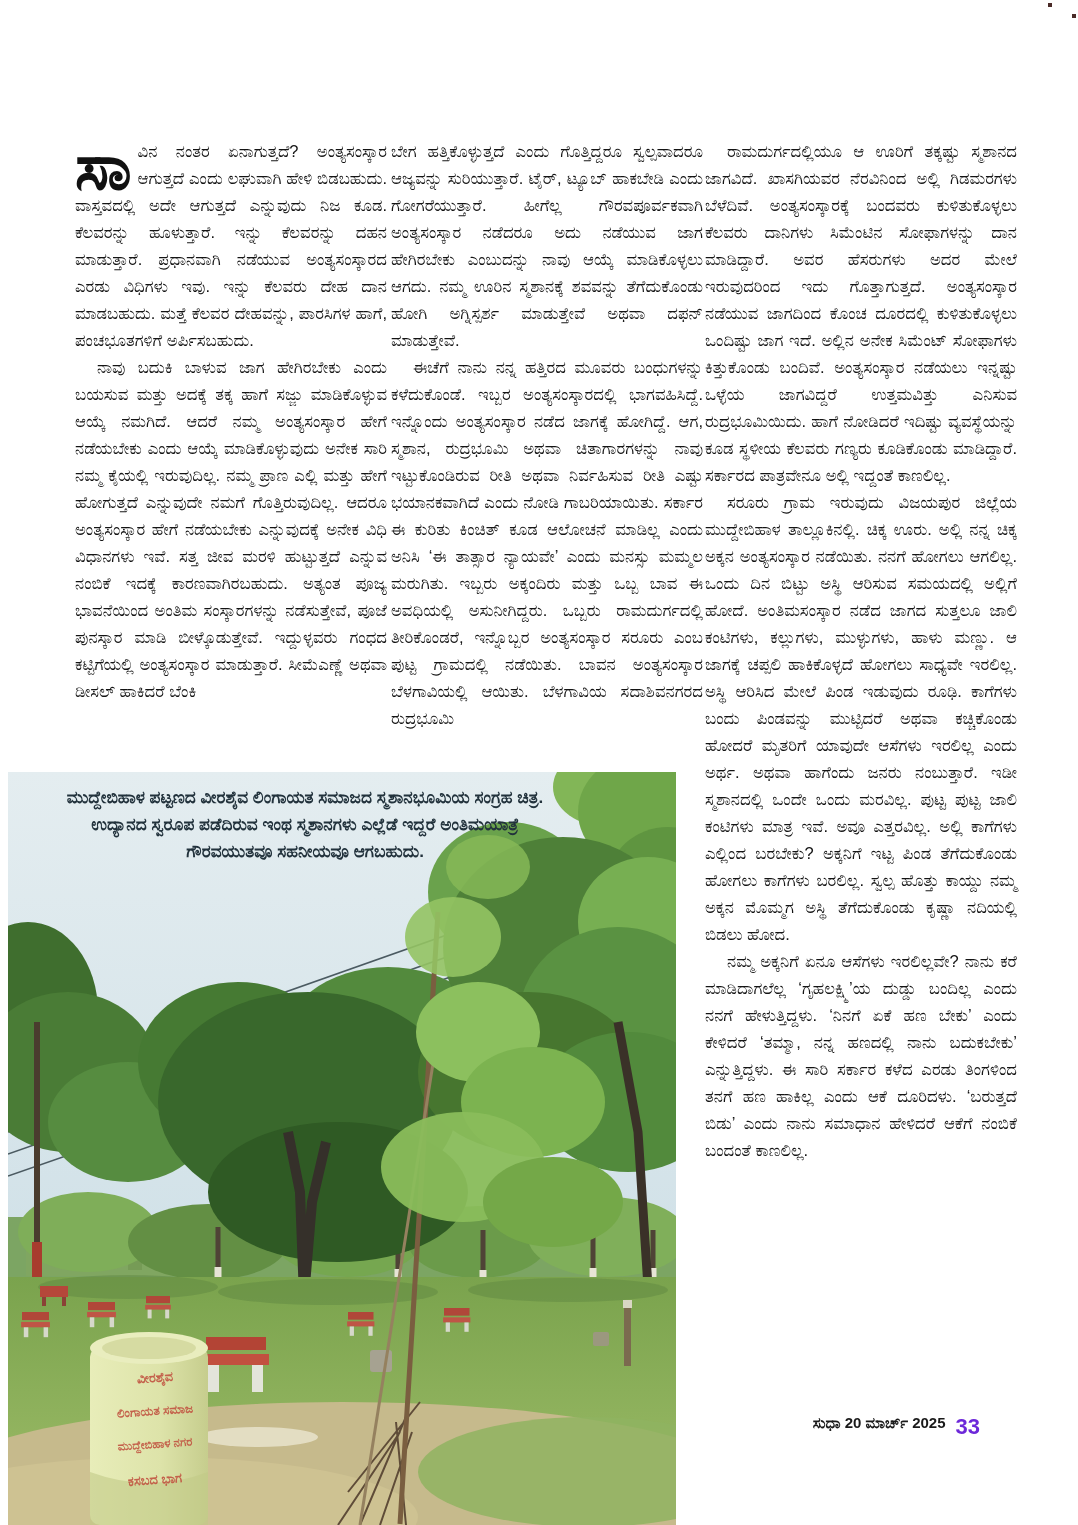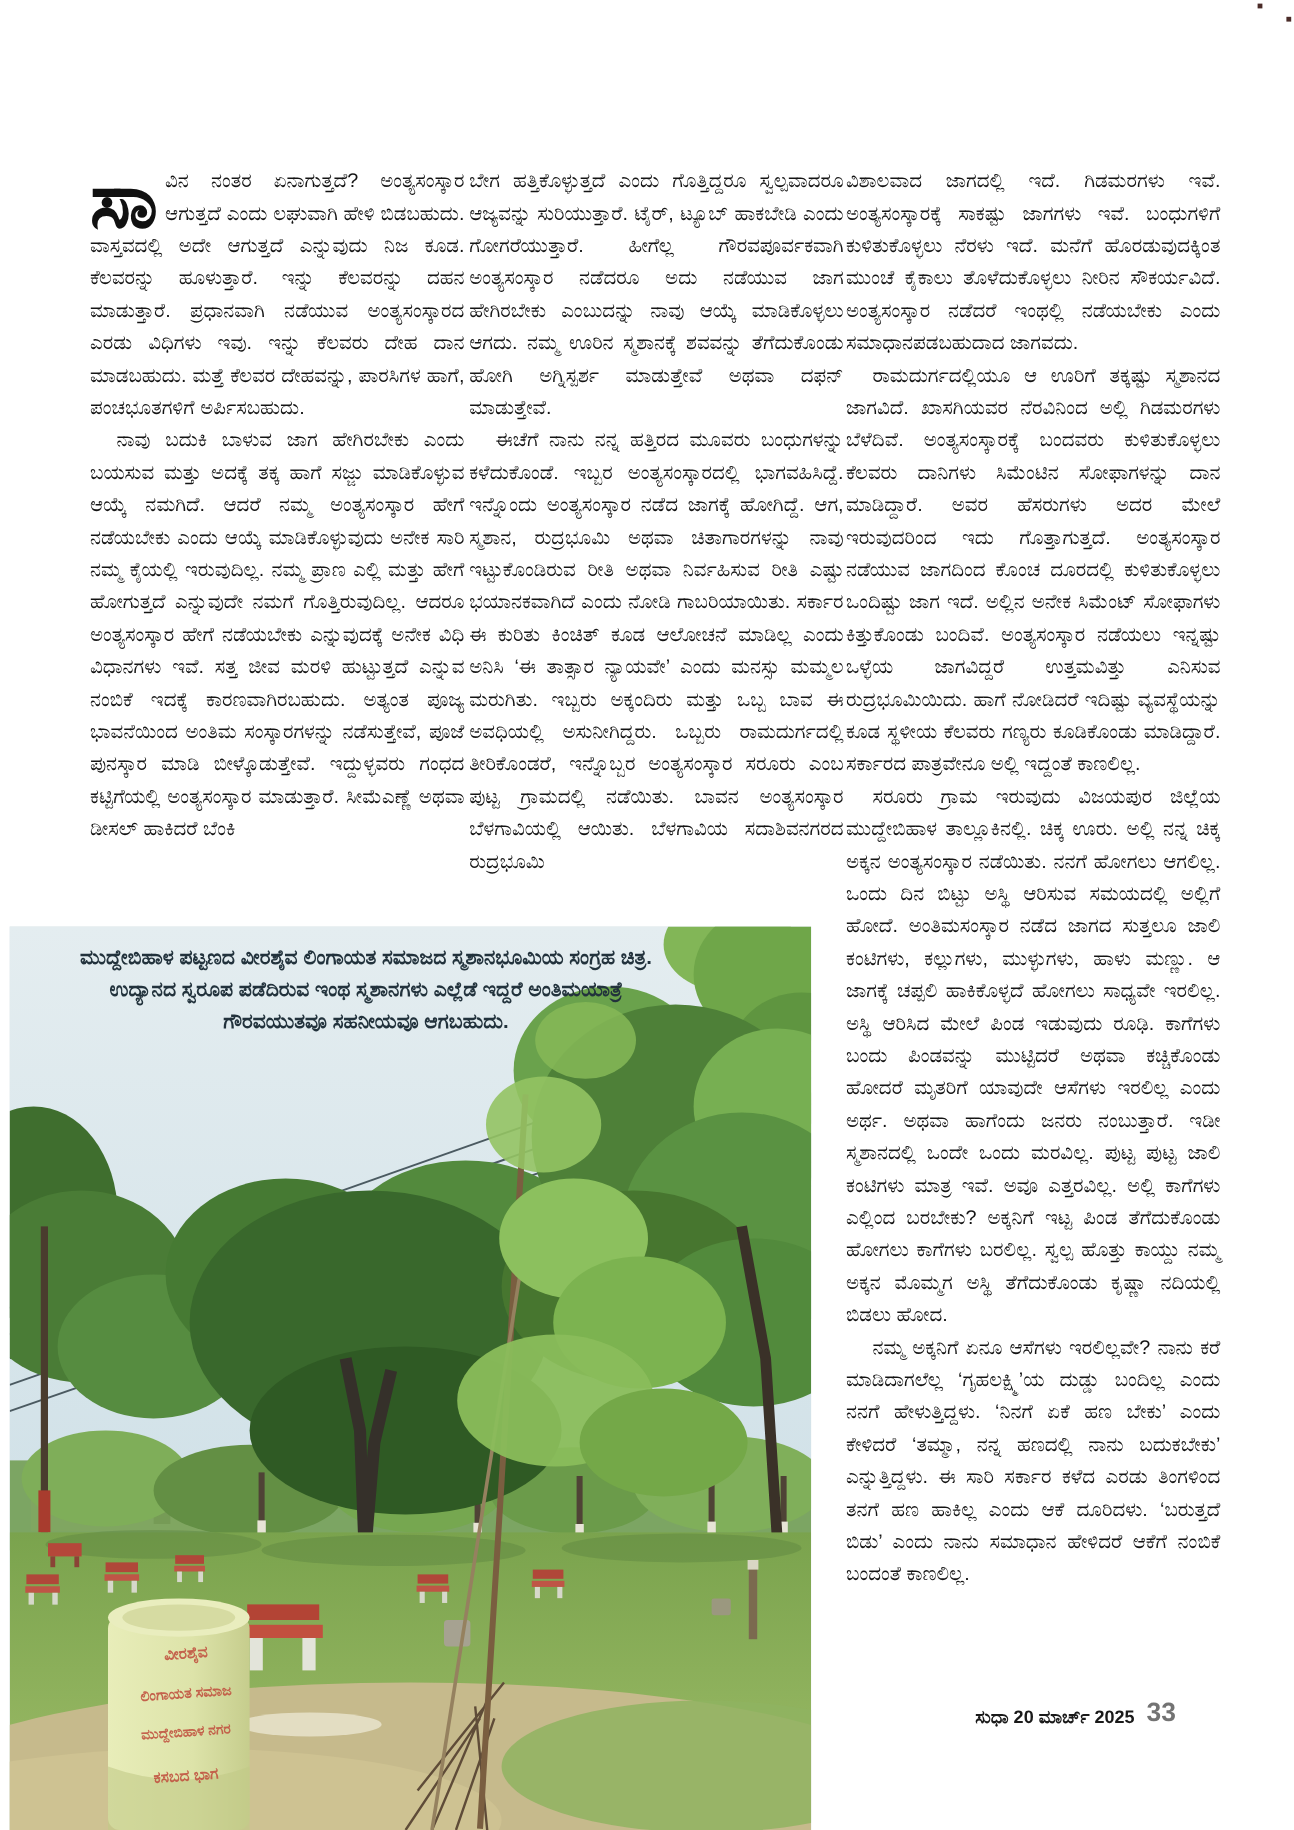--- a/index.html
+++ b/index.html
@@ -28,24 +28,24 @@
     font-size:17px;font-weight:bold;line-height:27px;color:#22323c;
     text-align:center;z-index:3;
   }
   .pillar-text{
     position:absolute;z-index:3;left:84px;width:126px;text-align:center;
     color:#c25744;font-weight:bold;font-size:13px;opacity:.92;
     transform:rotate(-4deg);white-space:nowrap;overflow:visible;
   }
   .pt1{top:598px;} .pt2{top:632px;font-size:12px;} .pt3{top:666px;font-size:11.5px;} .pt4{top:700px;}
   .footer{
-    position:absolute;top:1414px;right:98px;display:flex;align-items:flex-end;gap:10px;margin-left:37px;
+    position:absolute;top:1414px;right:98px;display:flex;align-items:flex-start;gap:10px;margin-left:37px;
   }
   .footer-date{font-size:15px;font-weight:bold;color:#1a1a1a;}
-  .footer-page{font-size:22px;font-weight:bold;color:#737373;}
+  .footer-page{font-size:22px;font-weight:bold;color:#6d28d9;}
   .regmark{position:absolute;width:4px;height:4px;background:#4a2b28;}
   .rm1{left:1048px;top:3px;}
   .rm2{left:1072px;top:14px;}
 </style>
 </head>
 <body>
 
 <div class="page">
 
   <div class="regmark rm1"></div>
@@ -55,21 +55,20 @@
     <p class="para"><span class="dropcap">ಸಾ</span><span>ವಿನ ನಂತರ ಏನಾಗುತ್ತದೆ? ಅಂತ್ಯಸಂಸ್ಕಾರ ಆಗುತ್ತದೆ ಎಂದು ಲಘುವಾಗಿ ಹೇಳಿ ಬಿಡಬಹುದು. ವಾಸ್ತವದಲ್ಲಿ ಅದೇ ಆಗುತ್ತದೆ ಎನ್ನುವುದು ನಿಜ ಕೂಡ. ಕೆಲವರನ್ನು ಹೂಳುತ್ತಾರೆ. ಇನ್ನು ಕೆಲವರನ್ನು ದಹನ ಮಾಡುತ್ತಾರೆ. ಪ್ರಧಾನವಾಗಿ ನಡೆಯುವ ಅಂತ್ಯಸಂಸ್ಕಾರದ ಎರಡು ವಿಧಿಗಳು ಇವು. ಇನ್ನು ಕೆಲವರು ದೇಹ ದಾನ ಮಾಡಬಹುದು. ಮತ್ತೆ ಕೆಲವರ ದೇಹವನ್ನು, ಪಾರಸಿಗಳ ಹಾಗೆ, ಪಂಚಭೂತಗಳಿಗೆ ಅರ್ಪಿಸಬಹುದು.</span></p>
     <p class="para indent">ನಾವು ಬದುಕಿ ಬಾಳುವ ಜಾಗ ಹೇಗಿರಬೇಕು ಎಂದು ಬಯಸುವ ಮತ್ತು ಅದಕ್ಕೆ ತಕ್ಕ ಹಾಗೆ ಸಜ್ಜು ಮಾಡಿಕೊಳ್ಳುವ ಆಯ್ಕೆ ನಮಗಿದೆ. ಆದರೆ ನಮ್ಮ ಅಂತ್ಯಸಂಸ್ಕಾರ ಹೇಗೆ ನಡೆಯಬೇಕು ಎಂದು ಆಯ್ಕೆ ಮಾಡಿಕೊಳ್ಳುವುದು ಅನೇಕ ಸಾರಿ ನಮ್ಮ ಕೈಯಲ್ಲಿ ಇರುವುದಿಲ್ಲ. ನಮ್ಮ ಪ್ರಾಣ ಎಲ್ಲಿ ಮತ್ತು ಹೇಗೆ ಹೋಗುತ್ತದೆ ಎನ್ನುವುದೇ ನಮಗೆ ಗೊತ್ತಿರುವುದಿಲ್ಲ. ಆದರೂ ಅಂತ್ಯಸಂಸ್ಕಾರ ಹೇಗೆ ನಡೆಯಬೇಕು ಎನ್ನುವುದಕ್ಕೆ ಅನೇಕ ವಿಧಿ ವಿಧಾನಗಳು ಇವೆ. ಸತ್ತ ಜೀವ ಮರಳಿ ಹುಟ್ಟುತ್ತದೆ ಎನ್ನುವ ನಂಬಿಕೆ ಇದಕ್ಕೆ ಕಾರಣವಾಗಿರಬಹುದು. ಅತ್ಯಂತ ಪೂಜ್ಯ ಭಾವನೆಯಿಂದ ಅಂತಿಮ ಸಂಸ್ಕಾರಗಳನ್ನು ನಡೆಸುತ್ತೇವೆ, ಪೂಜೆ ಪುನಸ್ಕಾರ ಮಾಡಿ ಬೀಳ್ಕೊಡುತ್ತೇವೆ. ಇದ್ದುಳ್ಳವರು ಗಂಧದ ಕಟ್ಟಿಗೆಯಲ್ಲಿ ಅಂತ್ಯಸಂಸ್ಕಾರ ಮಾಡುತ್ತಾರೆ. ಸೀಮೆಎಣ್ಣೆ ಅಥವಾ ಡೀಸಲ್ ಹಾಕಿದರೆ ಬೆಂಕಿ</p>
   </div>
 
   <div class="col" id="col2">
     <p class="para">ಬೇಗ ಹತ್ತಿಕೊಳ್ಳುತ್ತದೆ ಎಂದು ಗೊತ್ತಿದ್ದರೂ ಸ್ವಲ್ಪವಾದರೂ ಆಜ್ಯವನ್ನು ಸುರಿಯುತ್ತಾರೆ. ಟೈರ್, ಟ್ಯೂಬ್ ಹಾಕಬೇಡಿ ಎಂದು ಗೋಗರೆಯುತ್ತಾರೆ. ಹೀಗೆಲ್ಲ ಗೌರವಪೂರ್ವಕವಾಗಿ ಅಂತ್ಯಸಂಸ್ಕಾರ ನಡೆದರೂ ಅದು ನಡೆಯುವ ಜಾಗ ಹೇಗಿರಬೇಕು ಎಂಬುದನ್ನು ನಾವು ಆಯ್ಕೆ ಮಾಡಿಕೊಳ್ಳಲು ಆಗದು. ನಮ್ಮ ಊರಿನ ಸ್ಮಶಾನಕ್ಕೆ ಶವವನ್ನು ತೆಗೆದುಕೊಂಡು ಹೋಗಿ ಅಗ್ನಿಸ್ಪರ್ಶ ಮಾಡುತ್ತೇವೆ ಅಥವಾ ದಫನ್ ಮಾಡುತ್ತೇವೆ.</p>
     <p class="para indent">ಈಚೆಗೆ ನಾನು ನನ್ನ ಹತ್ತಿರದ ಮೂವರು ಬಂಧುಗಳನ್ನು ಕಳೆದುಕೊಂಡೆ. ಇಬ್ಬರ ಅಂತ್ಯಸಂಸ್ಕಾರದಲ್ಲಿ ಭಾಗವಹಿಸಿದ್ದೆ. ಇನ್ನೊಂದು ಅಂತ್ಯಸಂಸ್ಕಾರ ನಡೆದ ಜಾಗಕ್ಕೆ ಹೋಗಿದ್ದೆ. ಆಗ, ಸ್ಮಶಾನ, ರುದ್ರಭೂಮಿ ಅಥವಾ ಚಿತಾಗಾರಗಳನ್ನು ನಾವು ಇಟ್ಟುಕೊಂಡಿರುವ ರೀತಿ ಅಥವಾ ನಿರ್ವಹಿಸುವ ರೀತಿ ಎಷ್ಟು ಭಯಾನಕವಾಗಿದೆ ಎಂದು ನೋಡಿ ಗಾಬರಿಯಾಯಿತು. ಸರ್ಕಾರ ಈ ಕುರಿತು ಕಿಂಚಿತ್ ಕೂಡ ಆಲೋಚನೆ ಮಾಡಿಲ್ಲ ಎಂದು ಅನಿಸಿ ‘ಈ ತಾತ್ಸಾರ ನ್ಯಾಯವೇ’ ಎಂದು ಮನಸ್ಸು ಮಮ್ಮಲ ಮರುಗಿತು. ಇಬ್ಬರು ಅಕ್ಕಂದಿರು ಮತ್ತು ಒಬ್ಬ ಬಾವ ಈ ಅವಧಿಯಲ್ಲಿ ಅಸುನೀಗಿದ್ದರು. ಒಬ್ಬರು ರಾಮದುರ್ಗದಲ್ಲಿ ತೀರಿಕೊಂಡರೆ, ಇನ್ನೊಬ್ಬರ ಅಂತ್ಯಸಂಸ್ಕಾರ ಸರೂರು ಎಂಬ ಪುಟ್ಟ ಗ್ರಾಮದಲ್ಲಿ ನಡೆಯಿತು. ಬಾವನ ಅಂತ್ಯಸಂಸ್ಕಾರ ಬೆಳಗಾವಿಯಲ್ಲಿ ಆಯಿತು. ಬೆಳಗಾವಿಯ ಸದಾಶಿವನಗರದ ರುದ್ರಭೂಮಿ</p>
   </div>
 
   <div class="col" id="col3">
-    <p class="para">ವಿಶಾಲವಾದ ಜಾಗದಲ್ಲಿ ಇದೆ. ಗಿಡಮರಗಳು ಇವೆ. ಅಂತ್ಯಸಂಸ್ಕಾರಕ್ಕೆ ಸಾಕಷ್ಟು ಜಾಗಗಳು ಇವೆ. ಬಂಧುಗಳಿಗೆ ಕುಳಿತುಕೊಳ್ಳಲು ನೆರಳು ಇದೆ. ಮನೆಗೆ ಹೊರಡುವುದಕ್ಕಿಂತ ಮುಂಚೆ ಕೈಕಾಲು ತೊಳೆದುಕೊಳ್ಳಲು ನೀರಿನ ಸೌಕರ್ಯವಿದೆ. ಅಂತ್ಯಸಂಸ್ಕಾರ ನಡೆದರೆ ಇಂಥಲ್ಲಿ ನಡೆಯಬೇಕು ಎಂದು ಸಮಾಧಾನಪಡಬಹುದಾದ ಜಾಗವದು.</p>
     <p class="para indent">ರಾಮದುರ್ಗದಲ್ಲಿಯೂ ಆ ಊರಿಗೆ ತಕ್ಕಷ್ಟು ಸ್ಮಶಾನದ ಜಾಗವಿದೆ. ಖಾಸಗಿಯವರ ನೆರವಿನಿಂದ ಅಲ್ಲಿ ಗಿಡಮರಗಳು ಬೆಳೆದಿವೆ. ಅಂತ್ಯಸಂಸ್ಕಾರಕ್ಕೆ ಬಂದವರು ಕುಳಿತುಕೊಳ್ಳಲು ಕೆಲವರು ದಾನಿಗಳು ಸಿಮೆಂಟಿನ ಸೋಫಾಗಳನ್ನು ದಾನ ಮಾಡಿದ್ದಾರೆ. ಅವರ ಹೆಸರುಗಳು ಅದರ ಮೇಲೆ ಇರುವುದರಿಂದ ಇದು ಗೊತ್ತಾಗುತ್ತದೆ. ಅಂತ್ಯಸಂಸ್ಕಾರ ನಡೆಯುವ ಜಾಗದಿಂದ ಕೊಂಚ ದೂರದಲ್ಲಿ ಕುಳಿತುಕೊಳ್ಳಲು ಒಂದಿಷ್ಟು ಜಾಗ ಇದೆ. ಅಲ್ಲಿನ ಅನೇಕ ಸಿಮೆಂಟ್ ಸೋಫಾಗಳು ಕಿತ್ತುಕೊಂಡು ಬಂದಿವೆ. ಅಂತ್ಯಸಂಸ್ಕಾರ ನಡೆಯಲು ಇನ್ನಷ್ಟು ಒಳ್ಳೆಯ ಜಾಗವಿದ್ದರೆ ಉತ್ತಮವಿತ್ತು ಎನಿಸುವ ರುದ್ರಭೂಮಿಯಿದು. ಹಾಗೆ ನೋಡಿದರೆ ಇದಿಷ್ಟು ವ್ಯವಸ್ಥೆಯನ್ನು ಕೂಡ ಸ್ಥಳೀಯ ಕೆಲವರು ಗಣ್ಯರು ಕೂಡಿಕೊಂಡು ಮಾಡಿದ್ದಾರೆ. ಸರ್ಕಾರದ ಪಾತ್ರವೇನೂ ಅಲ್ಲಿ ಇದ್ದಂತೆ ಕಾಣಲಿಲ್ಲ.</p>
     <p class="para indent">ಸರೂರು ಗ್ರಾಮ ಇರುವುದು ವಿಜಯಪುರ ಜಿಲ್ಲೆಯ ಮುದ್ದೇಬಿಹಾಳ ತಾಲ್ಲೂಕಿನಲ್ಲಿ. ಚಿಕ್ಕ ಊರು. ಅಲ್ಲಿ ನನ್ನ ಚಿಕ್ಕ ಅಕ್ಕನ ಅಂತ್ಯಸಂಸ್ಕಾರ ನಡೆಯಿತು. ನನಗೆ ಹೋಗಲು ಆಗಲಿಲ್ಲ. ಒಂದು ದಿನ ಬಿಟ್ಟು ಅಸ್ಥಿ ಆರಿಸುವ ಸಮಯದಲ್ಲಿ ಅಲ್ಲಿಗೆ ಹೋದೆ. ಅಂತಿಮಸಂಸ್ಕಾರ ನಡೆದ ಜಾಗದ ಸುತ್ತಲೂ ಜಾಲಿ ಕಂಟಿಗಳು, ಕಲ್ಲುಗಳು, ಮುಳ್ಳುಗಳು, ಹಾಳು ಮಣ್ಣು. ಆ ಜಾಗಕ್ಕೆ ಚಪ್ಪಲಿ ಹಾಕಿಕೊಳ್ಳದೆ ಹೋಗಲು ಸಾಧ್ಯವೇ ಇರಲಿಲ್ಲ. ಅಸ್ಥಿ ಆರಿಸಿದ ಮೇಲೆ ಪಿಂಡ ಇಡುವುದು ರೂಢಿ. ಕಾಗೆಗಳು ಬಂದು ಪಿಂಡವನ್ನು ಮುಟ್ಟಿದರೆ ಅಥವಾ ಕಚ್ಚಿಕೊಂಡು ಹೋದರೆ ಮೃತರಿಗೆ ಯಾವುದೇ ಆಸೆಗಳು ಇರಲಿಲ್ಲ ಎಂದು ಅರ್ಥ. ಅಥವಾ ಹಾಗೆಂದು ಜನರು ನಂಬುತ್ತಾರೆ. ಇಡೀ ಸ್ಮಶಾನದಲ್ಲಿ ಒಂದೇ ಒಂದು ಮರವಿಲ್ಲ. ಪುಟ್ಟ ಪುಟ್ಟ ಜಾಲಿ ಕಂಟಿಗಳು ಮಾತ್ರ ಇವೆ. ಅವೂ ಎತ್ತರವಿಲ್ಲ. ಅಲ್ಲಿ ಕಾಗೆಗಳು ಎಲ್ಲಿಂದ ಬರಬೇಕು? ಅಕ್ಕನಿಗೆ ಇಟ್ಟ ಪಿಂಡ ತೆಗೆದುಕೊಂಡು ಹೋಗಲು ಕಾಗೆಗಳು ಬರಲಿಲ್ಲ. ಸ್ವಲ್ಪ ಹೊತ್ತು ಕಾಯ್ದು ನಮ್ಮ ಅಕ್ಕನ ಮೊಮ್ಮಗ ಅಸ್ಥಿ ತೆಗೆದುಕೊಂಡು ಕೃಷ್ಣಾ ನದಿಯಲ್ಲಿ ಬಿಡಲು ಹೋದ.</p>
     <p class="para indent">ನಮ್ಮ ಅಕ್ಕನಿಗೆ ಏನೂ ಆಸೆಗಳು ಇರಲಿಲ್ಲವೇ? ನಾನು ಕರೆ ಮಾಡಿದಾಗಲೆಲ್ಲ ‘ಗೃಹಲಕ್ಷ್ಮಿ’ಯ ದುಡ್ಡು ಬಂದಿಲ್ಲ ಎಂದು ನನಗೆ ಹೇಳುತ್ತಿದ್ದಳು. ‘ನಿನಗೆ ಏಕೆ ಹಣ ಬೇಕು’ ಎಂದು ಕೇಳಿದರೆ ‘ತಮ್ಮಾ, ನನ್ನ ಹಣದಲ್ಲಿ ನಾನು ಬದುಕಬೇಕು’ ಎನ್ನುತ್ತಿದ್ದಳು. ಈ ಸಾರಿ ಸರ್ಕಾರ ಕಳೆದ ಎರಡು ತಿಂಗಳಿಂದ ತನಗೆ ಹಣ ಹಾಕಿಲ್ಲ ಎಂದು ಆಕೆ ದೂರಿದಳು. ‘ಬರುತ್ತದೆ ಬಿಡು’ ಎಂದು ನಾನು ಸಮಾಧಾನ ಹೇಳಿದರೆ ಆಕೆಗೆ ನಂಬಿಕೆ ಬಂದಂತೆ ಕಾಣಲಿಲ್ಲ.</p>
   </div>
 
   <div class="photo">
     <svg width="668" height="753" viewBox="0 0 668 753">
       <defs>
         <linearGradient id="skyGrad" x1="0" y1="0" x2="0" y2="1">
           <stop offset="0" stop-color="#e4edf0"></stop>

